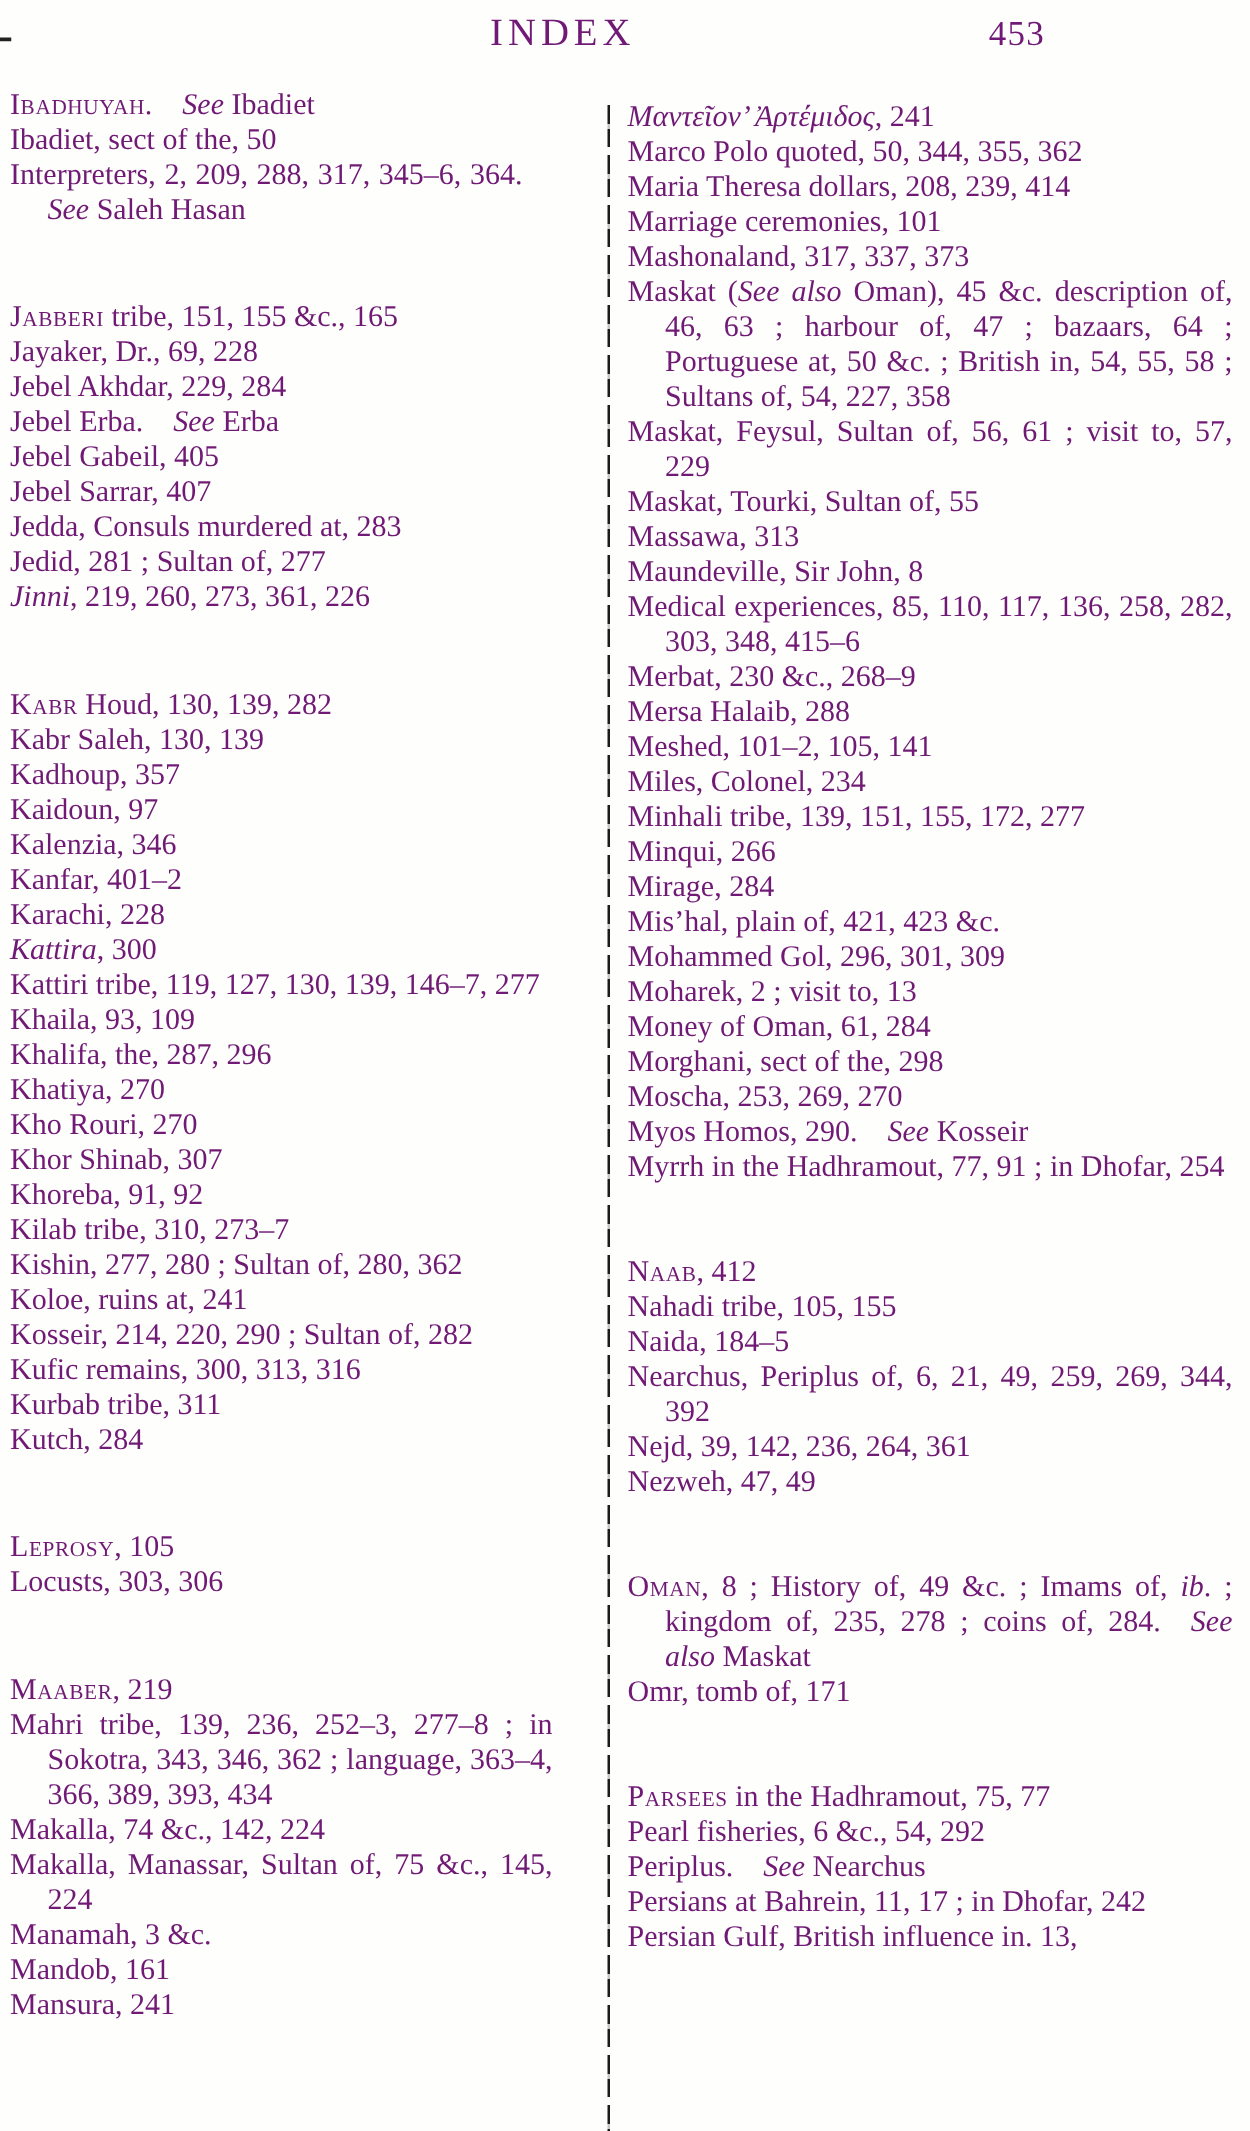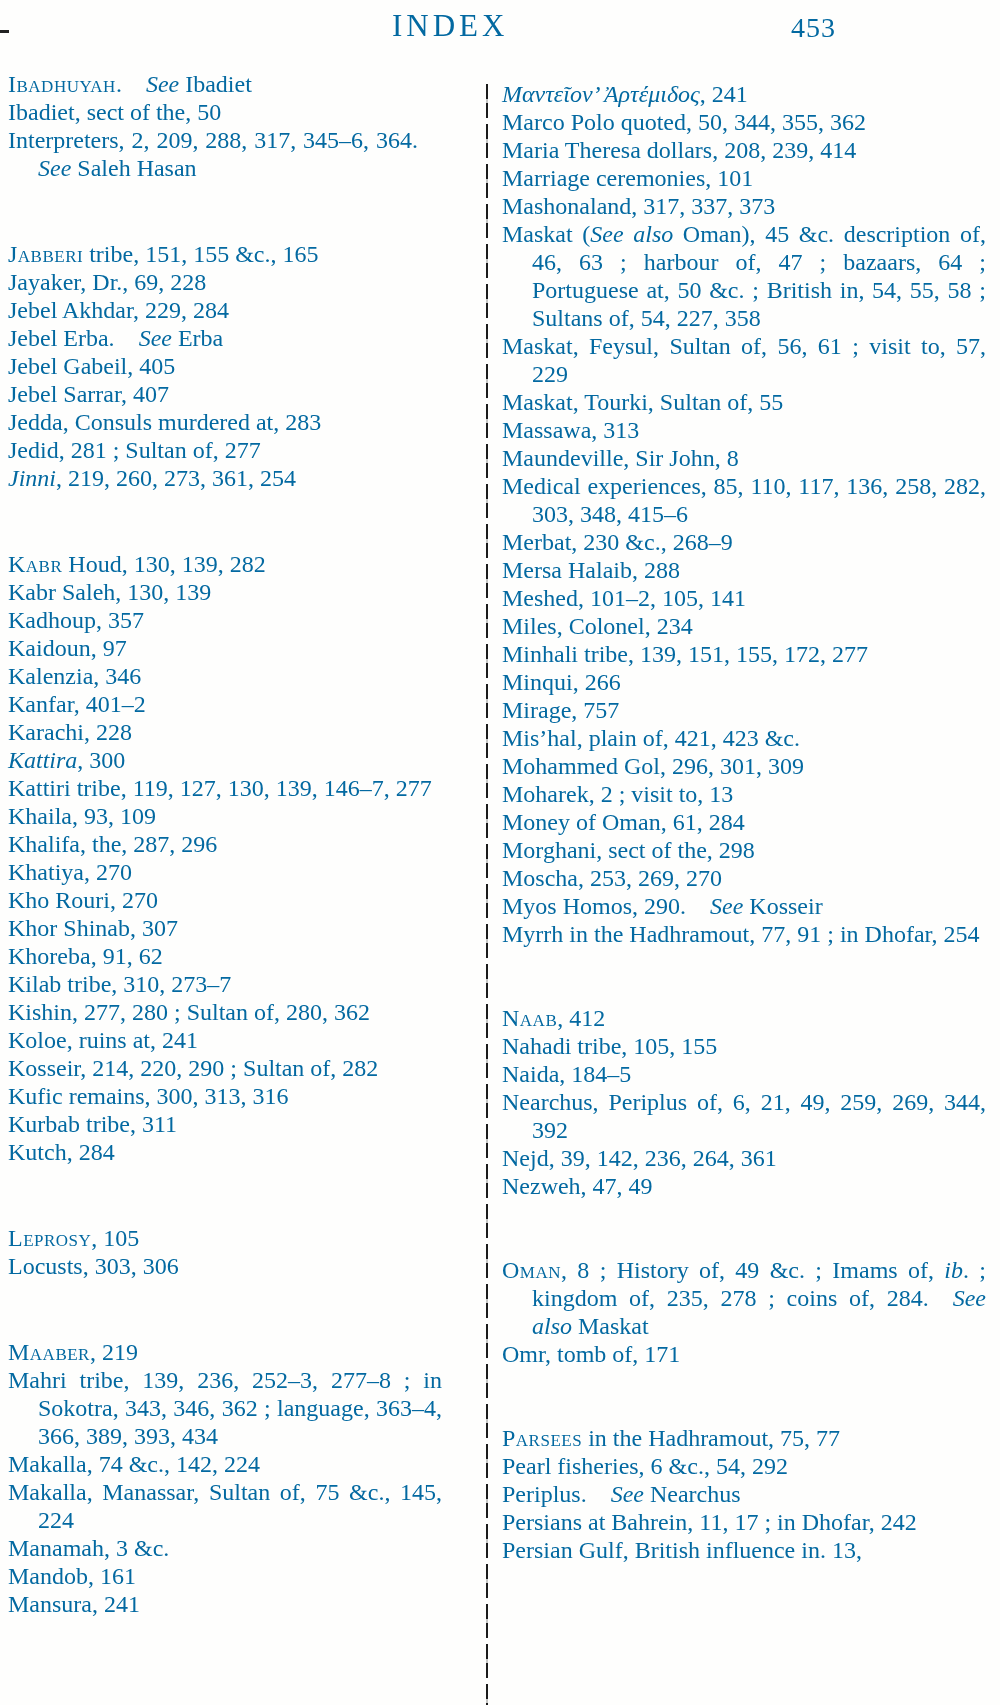--- a/index.html
+++ b/index.html
@@ -1,21 +1,21 @@
 <!DOCTYPE html>
 <html><head>
 <meta charset="utf-8">
 <style>
   html, body { margin: 0; padding: 0; background: #ffffff; }
   #page {
     position: relative;
     width: 1000px;
     height: 1705px;
     background: #fefefd;
-    color: #0369a1;
+    color: #701a75;
     font-family: "Liberation Serif", "DejaVu Serif", serif;
     overflow: hidden;
   }
   .header-title {
     position: absolute;
     left: 392px;
     top: 8px;
     font-size: 31px;
     letter-spacing: 4px;
     font-weight: normal;
@@ -83,38 +83,38 @@
       </div>
       <div class="group">
         <div class="entry"><span class="seg-sc">Jabberi</span><span class="seg-n"> tribe, 151, 155 &amp;c., 165</span></div>
         <div class="entry"><span class="seg-n">Jayaker, Dr., 69, 228</span></div>
         <div class="entry"><span class="seg-n">Jebel Akhdar, 229, 284</span></div>
         <div class="entry"><span class="seg-n">Jebel Erba. </span><span class="seg-i">See</span><span class="seg-n"> Erba</span></div>
         <div class="entry"><span class="seg-n">Jebel Gabeil, 405</span></div>
         <div class="entry"><span class="seg-n">Jebel Sarrar, 407</span></div>
         <div class="entry"><span class="seg-n">Jedda, Consuls murdered at, 283</span></div>
         <div class="entry"><span class="seg-n">Jedid, 281&nbsp;; Sultan of, 277</span></div>
-        <div class="entry"><span class="seg-i">Jinni</span><span class="seg-n">, 219, 260, 273, 361, 254</span></div>
+        <div class="entry"><span class="seg-i">Jinni</span><span class="seg-n">, 219, 260, 273, 361, 226</span></div>
       </div>
       <div class="group">
         <div class="entry"><span class="seg-sc">Kabr</span><span class="seg-n"> Houd, 130, 139, 282</span></div>
         <div class="entry"><span class="seg-n">Kabr Saleh, 130, 139</span></div>
         <div class="entry"><span class="seg-n">Kadhoup, 357</span></div>
         <div class="entry"><span class="seg-n">Kaidoun, 97</span></div>
         <div class="entry"><span class="seg-n">Kalenzia, 346</span></div>
         <div class="entry"><span class="seg-n">Kanfar, 401–2</span></div>
         <div class="entry"><span class="seg-n">Karachi, 228</span></div>
         <div class="entry"><span class="seg-i">Kattira</span><span class="seg-n">, 300</span></div>
         <div class="entry"><span class="seg-n">Kattiri tribe, 119, 127, 130, 139, 146–7, 277</span></div>
         <div class="entry"><span class="seg-n">Khaila, 93, 109</span></div>
         <div class="entry"><span class="seg-n">Khalifa, the, 287, 296</span></div>
         <div class="entry"><span class="seg-n">Khatiya, 270</span></div>
         <div class="entry"><span class="seg-n">Kho Rouri, 270</span></div>
         <div class="entry"><span class="seg-n">Khor Shinab, 307</span></div>
-        <div class="entry"><span class="seg-n">Khoreba, 91, 62</span></div>
+        <div class="entry"><span class="seg-n">Khoreba, 91, 92</span></div>
         <div class="entry"><span class="seg-n">Kilab tribe, 310, 273–7</span></div>
         <div class="entry"><span class="seg-n">Kishin, 277, 280&nbsp;; Sultan of, 280, 362</span></div>
         <div class="entry"><span class="seg-n">Koloe, ruins at, 241</span></div>
         <div class="entry"><span class="seg-n">Kosseir, 214, 220, 290&nbsp;; Sultan of, 282</span></div>
         <div class="entry"><span class="seg-n">Kufic remains, 300, 313, 316</span></div>
         <div class="entry"><span class="seg-n">Kurbab tribe, 311</span></div>
         <div class="entry"><span class="seg-n">Kutch, 284</span></div>
       </div>
       <div class="group">
         <div class="entry"><span class="seg-sc">Leprosy</span><span class="seg-n">, 105</span></div>
@@ -142,21 +142,21 @@
         <div class="entry"><span class="seg-n">Maskat, Tourki, Sultan of, 55</span></div>
         <div class="entry"><span class="seg-n">Massawa, 313</span></div>
         <div class="entry"><span class="seg-n">Maundeville, Sir John, 8</span></div>
         <div class="entry"><span class="seg-n">Medical experiences, 85, 110, 117, 136, 258, 282, 303, 348, 415–6</span></div>
         <div class="entry"><span class="seg-n">Merbat, 230 &amp;c., 268–9</span></div>
         <div class="entry"><span class="seg-n">Mersa Halaib, 288</span></div>
         <div class="entry"><span class="seg-n">Meshed, 101–2, 105, 141</span></div>
         <div class="entry"><span class="seg-n">Miles, Colonel, 234</span></div>
         <div class="entry"><span class="seg-n">Minhali tribe, 139, 151, 155, 172, 277</span></div>
         <div class="entry"><span class="seg-n">Minqui, 266</span></div>
-        <div class="entry"><span class="seg-n">Mirage, 757</span></div>
+        <div class="entry"><span class="seg-n">Mirage, 284</span></div>
         <div class="entry"><span class="seg-n">Mis’hal, plain of, 421, 423 &amp;c.</span></div>
         <div class="entry"><span class="seg-n">Mohammed Gol, 296, 301, 309</span></div>
         <div class="entry"><span class="seg-n">Moharek, 2&nbsp;; visit to, 13</span></div>
         <div class="entry"><span class="seg-n">Money of Oman, 61, 284</span></div>
         <div class="entry"><span class="seg-n">Morghani, sect of the, 298</span></div>
         <div class="entry"><span class="seg-n">Moscha, 253, 269, 270</span></div>
         <div class="entry"><span class="seg-n">Myos Homos, 290. </span><span class="seg-i">See</span><span class="seg-n"> Kosseir</span></div>
         <div class="entry"><span class="seg-n">Myrrh in the Hadhramout, 77, 91&nbsp;; in Dhofar, 254</span></div>
       </div>
       <div class="group">

